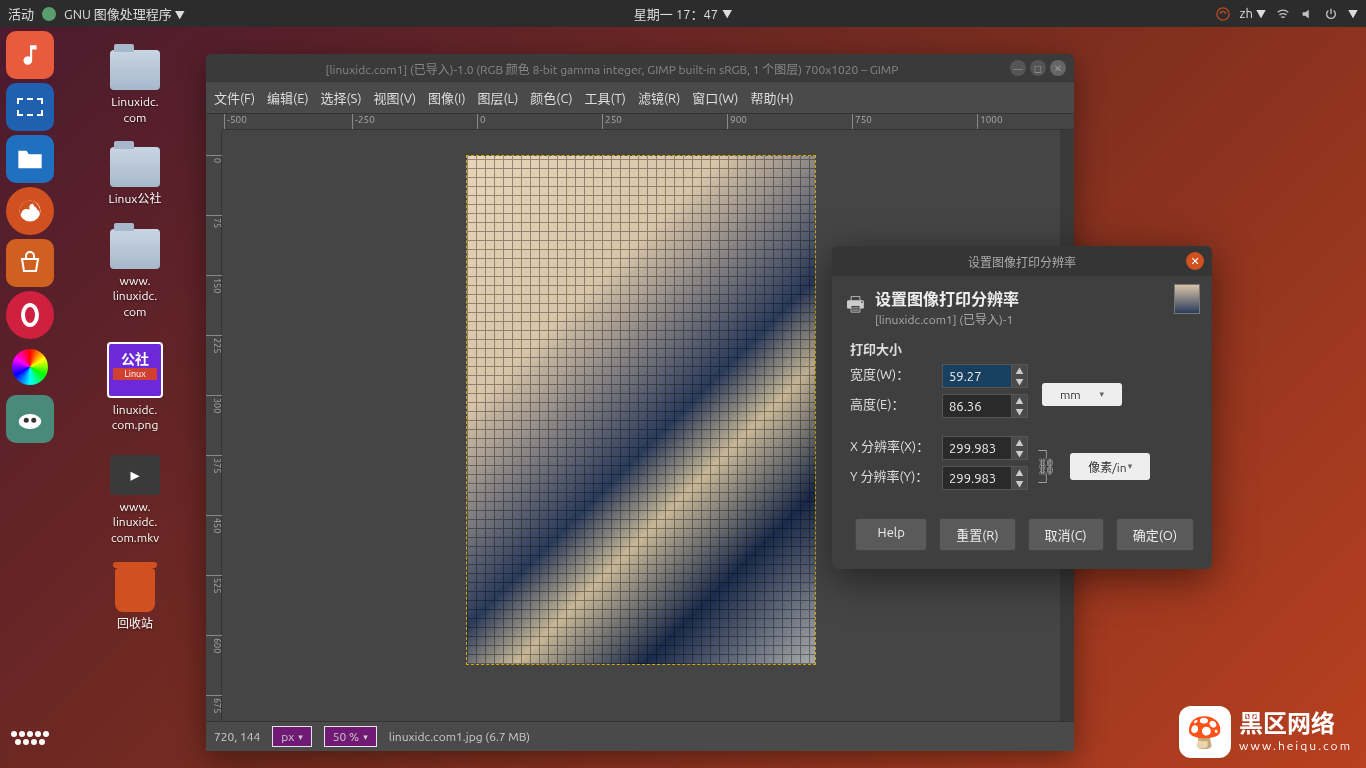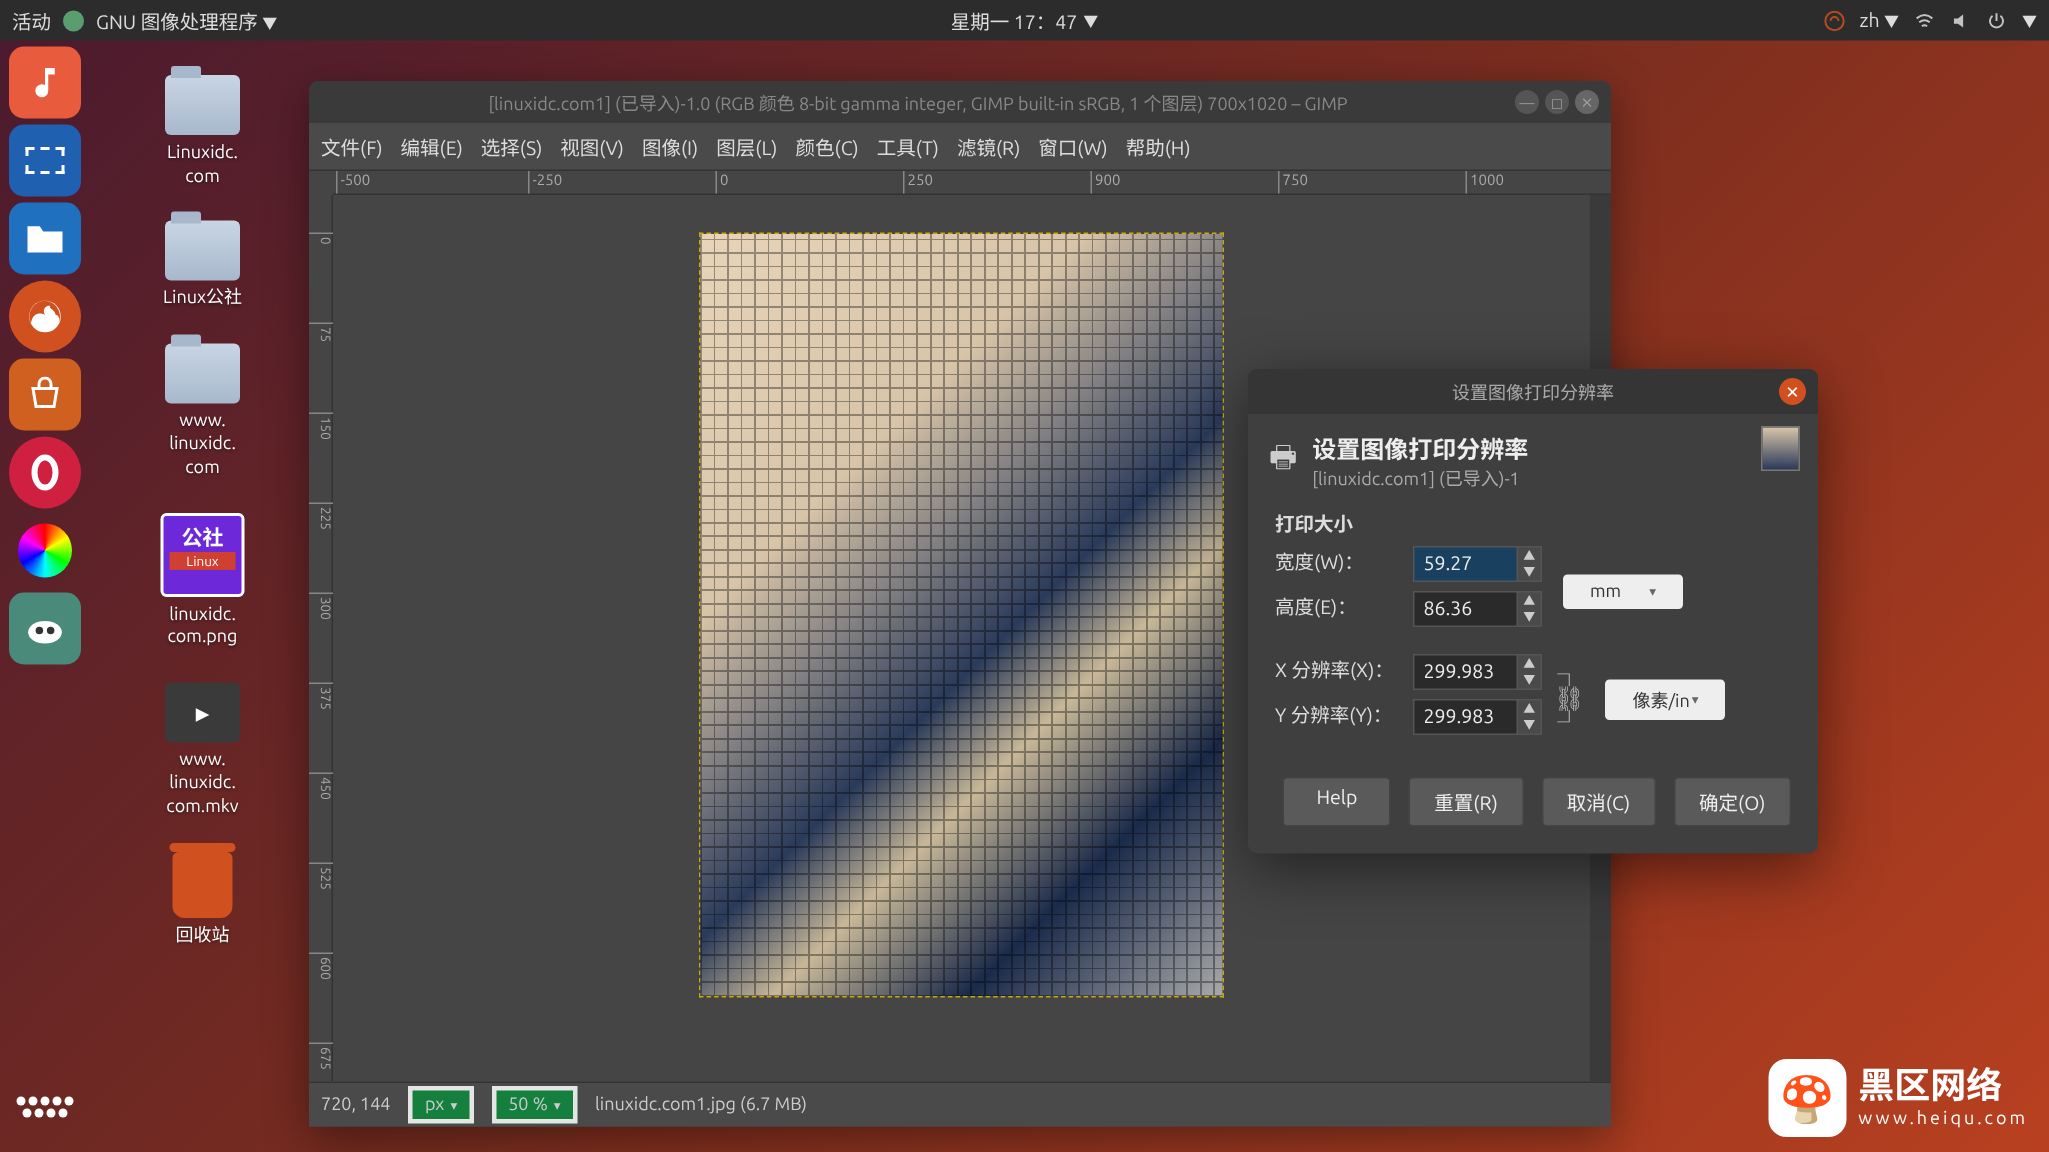--- a/index.html
+++ b/index.html
@@ -46,21 +46,21 @@
 .gimp .ruler-h .tick { position:absolute; top:0; font-size:10px; color:#aaa; border-left:1px solid #888; height:16px; padding-left:2px; }
 .gimp .canvas-row { flex:1; display:flex; overflow:hidden; }
 .gimp .ruler-v { width:16px; background:#454545; border-right:1px solid #333; position:relative; }
 .gimp .ruler-v .tick { position:absolute; left:0; font-size:9px; color:#aaa; border-top:1px solid #888; width:16px; writing-mode:vertical-rl; padding-top:2px; }
 .gimp .canvas { flex:1; background:#454545; display:flex; align-items:flex-start; justify-content:center; padding-top:25px; overflow:hidden; position:relative; }
 .gimp .image-wrap { width:350px; height:510px; position:relative; border:1px dashed #ccaa00; }
 .gimp .image { width:100%; height:100%; background:linear-gradient(135deg,#e8d4b8 0%,#d8c4a8 30%,#2a3a5a 55%,#c8b898 65%,#1a2a4a 80%,#aaa 100%); position:relative; }
 .gimp .grid { position:absolute; inset:0; background-image:repeating-linear-gradient(0deg,#000 0,#000 1px,transparent 1px,transparent 9px),repeating-linear-gradient(90deg,#000 0,#000 1px,transparent 1px,transparent 9px); opacity:.35; }
 .gimp .scroll-v { width:14px; background:#3a3a3a; }
 .gimp .statusbar { height:30px; background:#4a4a4a; border-top:1px solid #333; display:flex; align-items:center; padding:0 8px; gap:12px; font-size:12px; color:#ccc; }
-.gimp .stat-box { background:#15803d; padding:3px 8px; border:3px solid #e5e5e5; display:flex; align-items:center; gap:4px; }
+.gimp .stat-box { background:#701a75; padding:3px 8px; border:1px solid #e5e5e5; display:flex; align-items:center; gap:4px; }
 
 
 .dialog { position:absolute; left:832px; top:246px; width:380px; background:#3f3f3f; border-radius:6px; box-shadow:0 10px 40px rgba(0,0,0,.5); color:#ddd; font-size:13px; }
 .dialog .dtitle { height:30px; background:#353535; border-radius:6px 6px 0 0; display:flex; align-items:center; justify-content:center; position:relative; color:#aaa; font-size:12px; }
 .dialog .dtitle .dclose { position:absolute; right:8px; width:18px; height:18px; background:#d05020; border-radius:50%; display:flex; align-items:center; justify-content:center; color:#fff; font-size:11px; }
 .dialog .dhead { padding:10px 14px 4px; display:flex; align-items:center; gap:10px; }
 .dialog .dhead .dicon2 { color:#ccc; font-size:20px; }
 .dialog .dhead .dh1 { font-size:16px; font-weight:bold; color:#eee; }
 .dialog .dhead .dh2 { font-size:12px; color:#aaa; }
 .dialog .thumb { position:absolute; right:12px; top:38px; width:26px; height:30px; background:linear-gradient(#d8c4a8,#2a3a5a); border:1px solid #777; }

